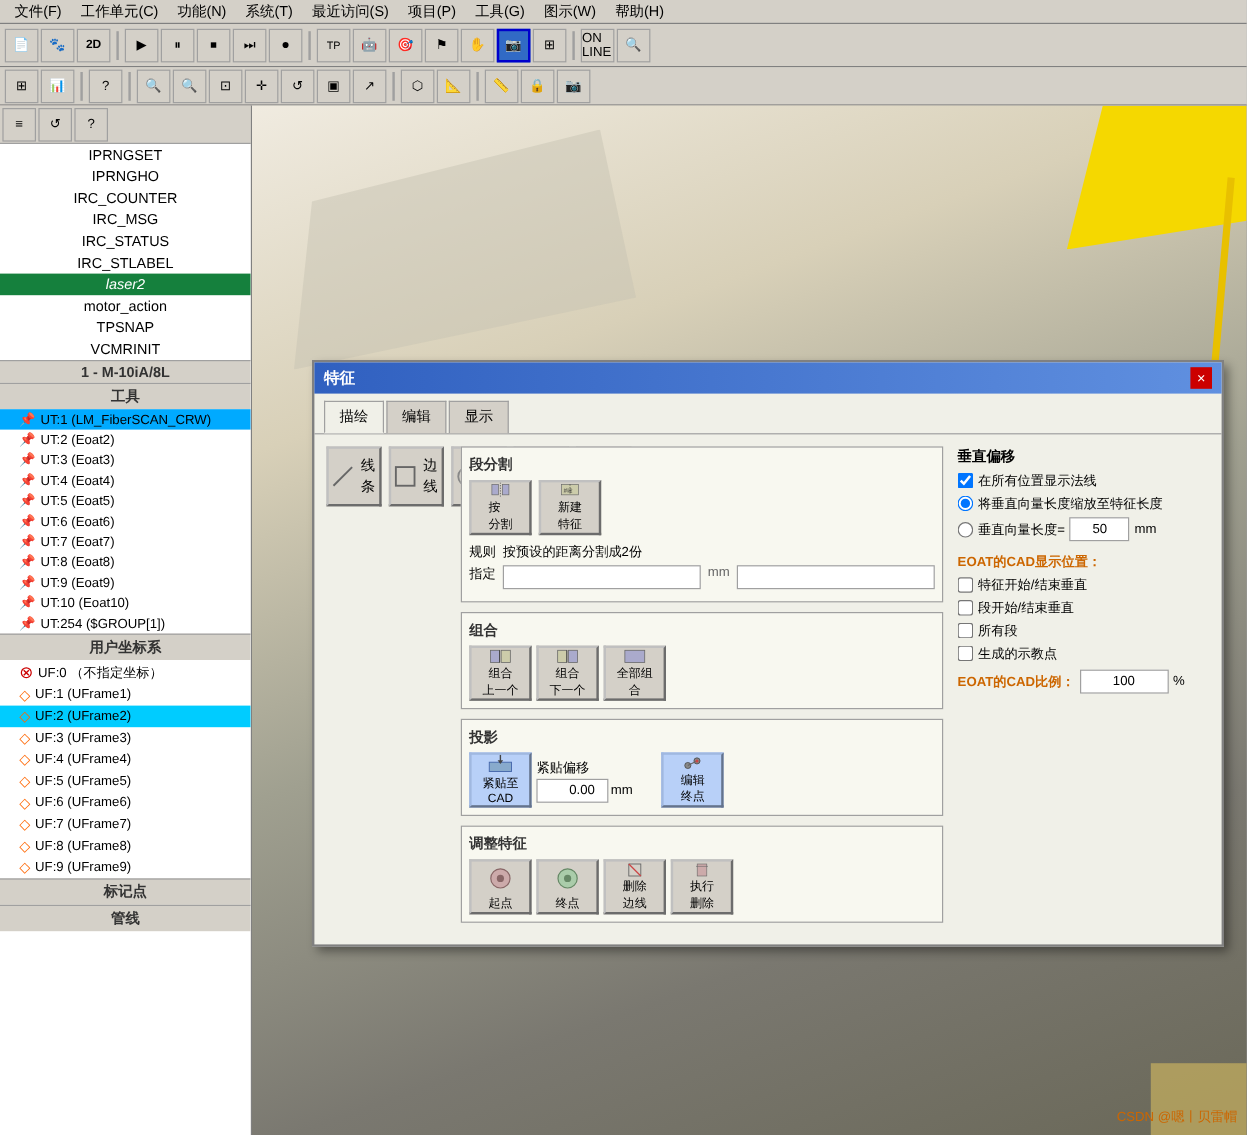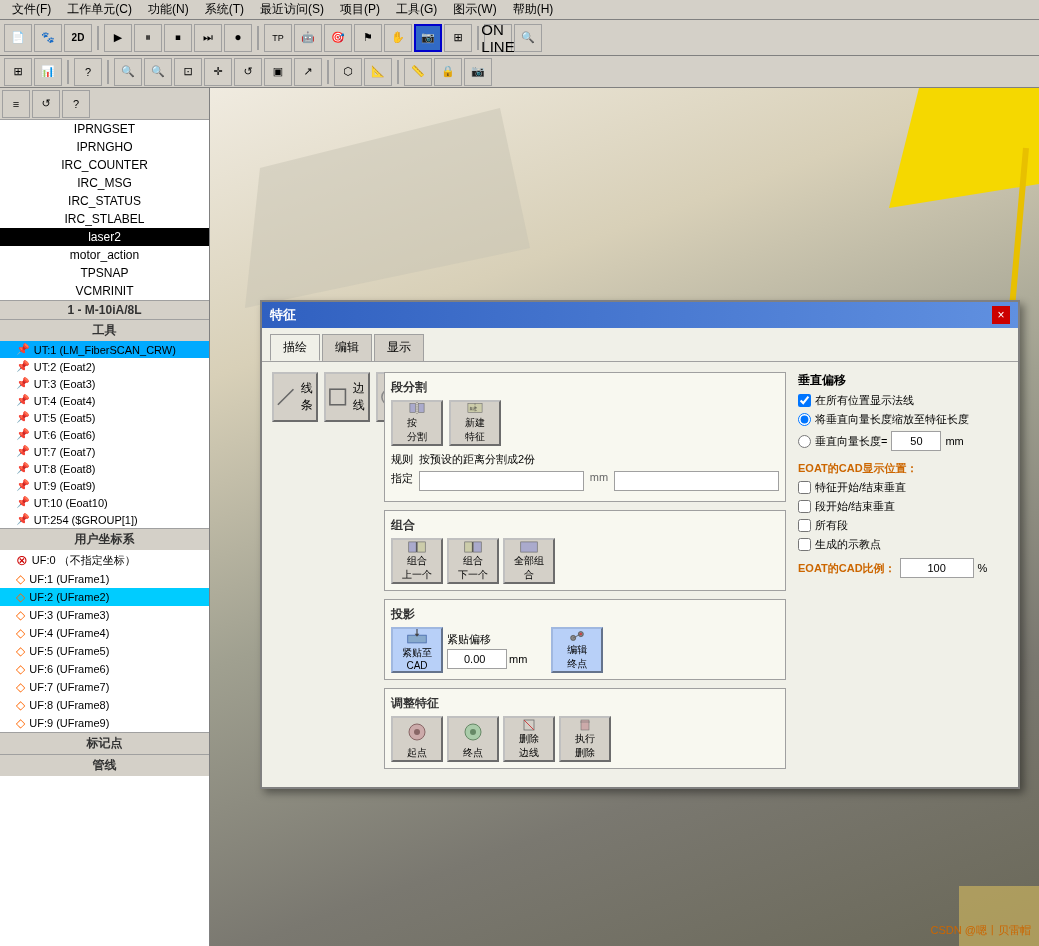--- a/index.html
+++ b/index.html
@@ -16,21 +16,21 @@
     .tb-separator { width: 2px; height: 24px; background: #a0a0a0; margin: 0 3px; }
 
     
     .main-layout { display: flex; height: calc(946px - 88px); }
 
     
     .left-panel { width: 210px; background: #d4d0c8; border-right: 1px solid #808080; display: flex; flex-direction: column; overflow: hidden; }
     .left-toolbar { height: 32px; background: #d4d0c8; border-bottom: 1px solid #a0a0a0; display: flex; align-items: center; padding: 2px; gap: 2px; }
     .left-list { flex: 1; overflow-y: auto; background: white; text-align: center; }
     .list-item { padding: 2px 6px; cursor: pointer; white-space: nowrap; font-size: 12px; }
-    .list-item.selected { background: #000000; color: white; }
+    .list-item.selected { background: #15803d; color: white; font-style: italic; }
     .list-section { padding: 2px 4px; font-weight: bold; color: #333; background: #d4d0c8; border-top: 1px solid #a0a0a0; }
     .list-item-indented { padding: 2px 4px 2px 16px; display: flex; align-items: center; gap: 4px; }
     .list-item-indented.selected-cyan { background: #00aaff; }
 
     
     .viewport { flex: 1; background: linear-gradient(135deg, #f5f0e0 0%, #e8e0c8 30%, #8a8a8a 60%, #6a6a6a 100%); position: relative; overflow: hidden; }
     .viewport-label { position: absolute; bottom: 8px; right: 8px; color: #cc6600; font-size: 11px; }
 
     
     .dialog { position: absolute; top: 300px; left: 260px; width: 760px; background: #f0f0e8; border: 2px solid #808080; box-shadow: 4px 4px 8px rgba(0,0,0,0.4); z-index: 100; }
@@ -57,21 +57,21 @@
     .specify-input { flex: 1; height: 20px; border: 1px solid #a0a0a0; background: white; }
     .mm-label { font-size: 11px; color: #666; }
 
     
     .combine-grid { display: flex; gap: 4px; }
     .combine-btn { width: 52px; height: 46px; background: #d4d0c8; border: 2px outset #c0c0c0; cursor: pointer; display: flex; flex-direction: column; align-items: center; justify-content: center; font-size: 10px; text-align: center; }
 
     
     .proj-grid { display: flex; gap: 4px; align-items: center; }
     .proj-btn { width: 52px; height: 46px; background: #b8d0f8; border: 2px outset #a0b8e0; cursor: pointer; display: flex; flex-direction: column; align-items: center; justify-content: center; font-size: 10px; text-align: center; }
-    .proj-input { width: 80px; height: 20px; border: 1px solid #a0a0a0; background: white; font-size: 11px; text-align: left; padding-left: 16px; }
+    .proj-input { width: 80px; height: 20px; border: 1px solid #a0a0a0; background: white; font-size: 11px; text-align: center; padding-left: 16px; }
 
     
     .adjust-grid { display: flex; gap: 4px; }
     .adjust-btn { width: 52px; height: 46px; background: #d4d0c8; border: 2px outset #c0c0c0; cursor: pointer; display: flex; flex-direction: column; align-items: center; justify-content: center; font-size: 10px; text-align: center; }
 
     
     .mode-btns { display: flex; flex-direction: column; gap: 4px; margin-top: 8px; }
     .mode-btn { width: 90px; height: 26px; background: #d4d0c8; border: 2px outset #c0c0c0; cursor: pointer; font-size: 12px; }
 
     
@@ -118,21 +118,21 @@
   <div class="tb-btn">⏺</div>
   <div class="tb-separator"></div>
   <div class="tb-btn" style="font-size:9px;">TP</div>
   <div class="tb-btn">🤖</div>
   <div class="tb-btn">🎯</div>
   <div class="tb-btn">⚑</div>
   <div class="tb-btn">✋</div>
   <div class="tb-btn" style="background:#316ac5;border:2px solid #0000cc;">📷</div>
   <div class="tb-btn">⊞</div>
   <div class="tb-separator"></div>
-  <div class="tb-btn" style="font-size:15px;">ON LINE</div>
+  <div class="tb-btn" style="font-size:11px;">ON LINE</div>
   <div class="tb-btn">🔍</div>
 </div>
 
 <div class="toolbar-row2">
   <div class="tb-btn">⊞</div>
   <div class="tb-btn">📊</div>
   <div class="tb-separator"></div>
   <div class="tb-btn">?</div>
   <div class="tb-separator"></div>
   <div class="tb-btn">🔍</div>

